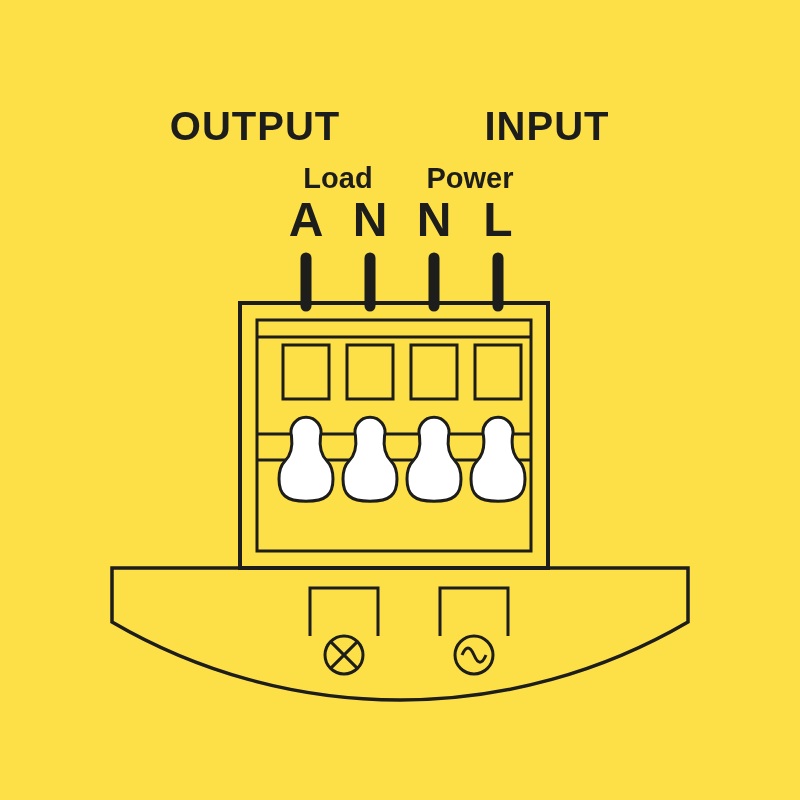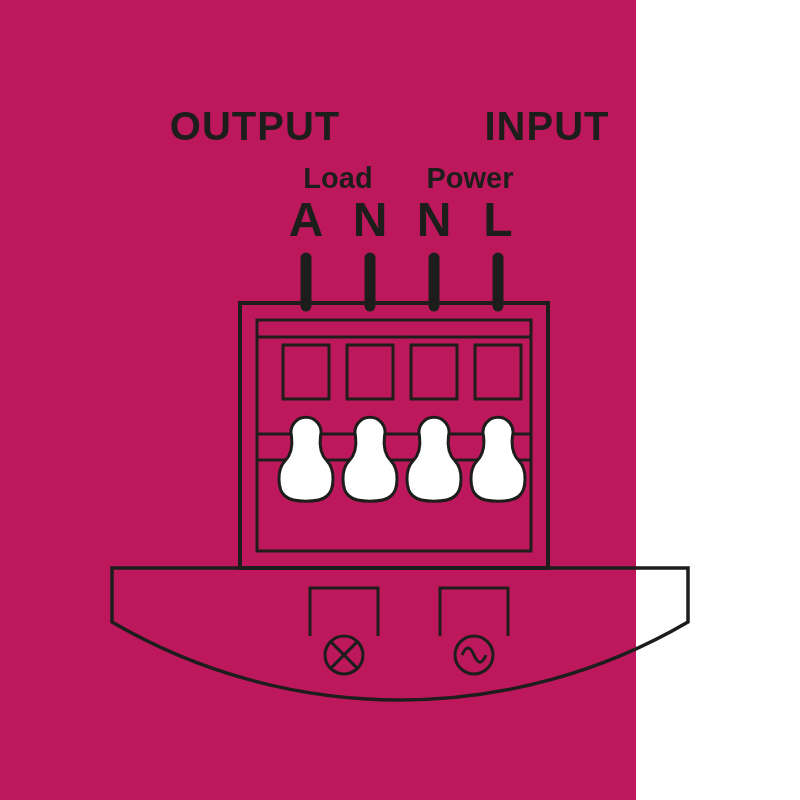--- a/index.html
+++ b/index.html
@@ -5,23 +5,23 @@
   html, body {
     margin: 0;
     padding: 0;
     width: 800px;
     height: 800px;
     background: #ffffff;
     font-family: "Liberation Sans", sans-serif;
   }
   #stage {
     position: relative;
-    width: 636px;
+    width: 800px;
     height: 800px;
-    background: #be185d;
+    background: #fde047;
     text-align: center;
   }
   svg { display: block; }
   .hdr {
     font-family: "Liberation Sans", sans-serif;
     font-weight: 700;
     font-size: 40px;
     fill: #1d1d1b;
     letter-spacing: 1px;
   }

